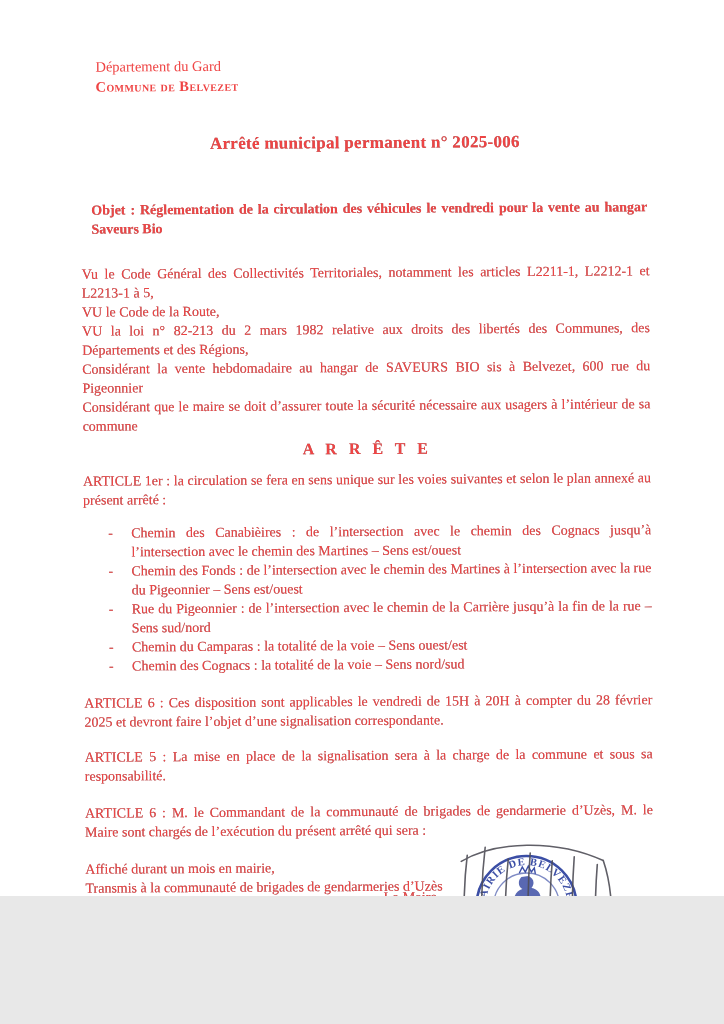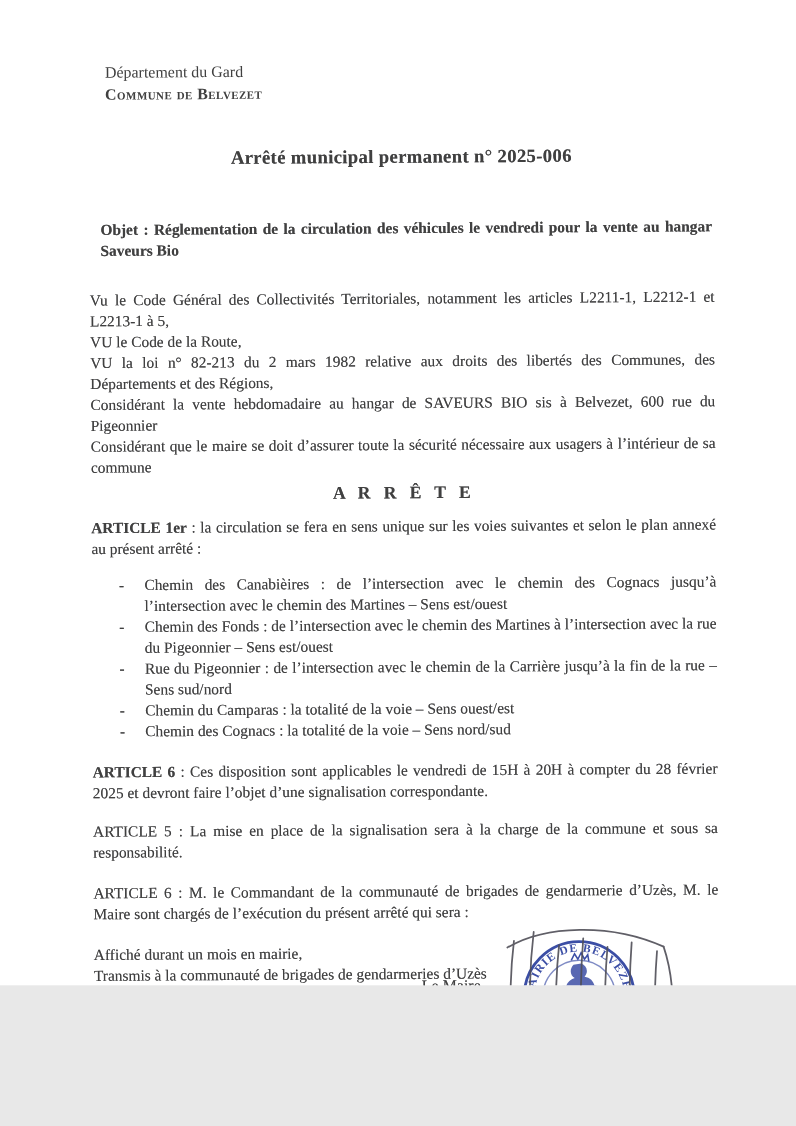--- a/index.html
+++ b/index.html
@@ -2,34 +2,34 @@
 <html><head>
 <meta charset="utf-8">
 <style>
   html,body{margin:0;padding:0;background:#e8e8e8;}
   .page{
     position:relative;
     width:724px;height:896px;
     background:#ffffff;
     overflow:hidden;
     font-family:"Liberation Serif","DejaVu Serif",serif;
-    color:#404040;
+    color:#ef4444;
   }
   .tilt{
     position:absolute;inset:0;
     transform:rotate(-0.35deg);
     transform-origin:50% 0;
   }
   .content{padding:55px 76px 0 80px;}
   .txt{
     font-size:14px;line-height:19px;
     text-shadow:0 0 .6px rgba(35,35,40,.55);
   }
   .j{text-align:justify;}
-  .b{font-weight:bold;}
+  .b{font-weight:normal;}
   .header{margin-left:15px;}
   .header .dept{font-size:14.5px;line-height:20px;}
   .header .commune{font-size:14.5px;line-height:20px;font-weight:bold;font-variant:small-caps;letter-spacing:.4px;}
   .title{
     margin-top:38px;text-align:center;
     font-size:17px;font-weight:bold;letter-spacing:.3px;
     text-shadow:0 0 .6px rgba(35,35,40,.55);
   }
   .objet{margin:46px 2px 0 10px;font-weight:bold;}
   .preamble{margin-top:26px;}

